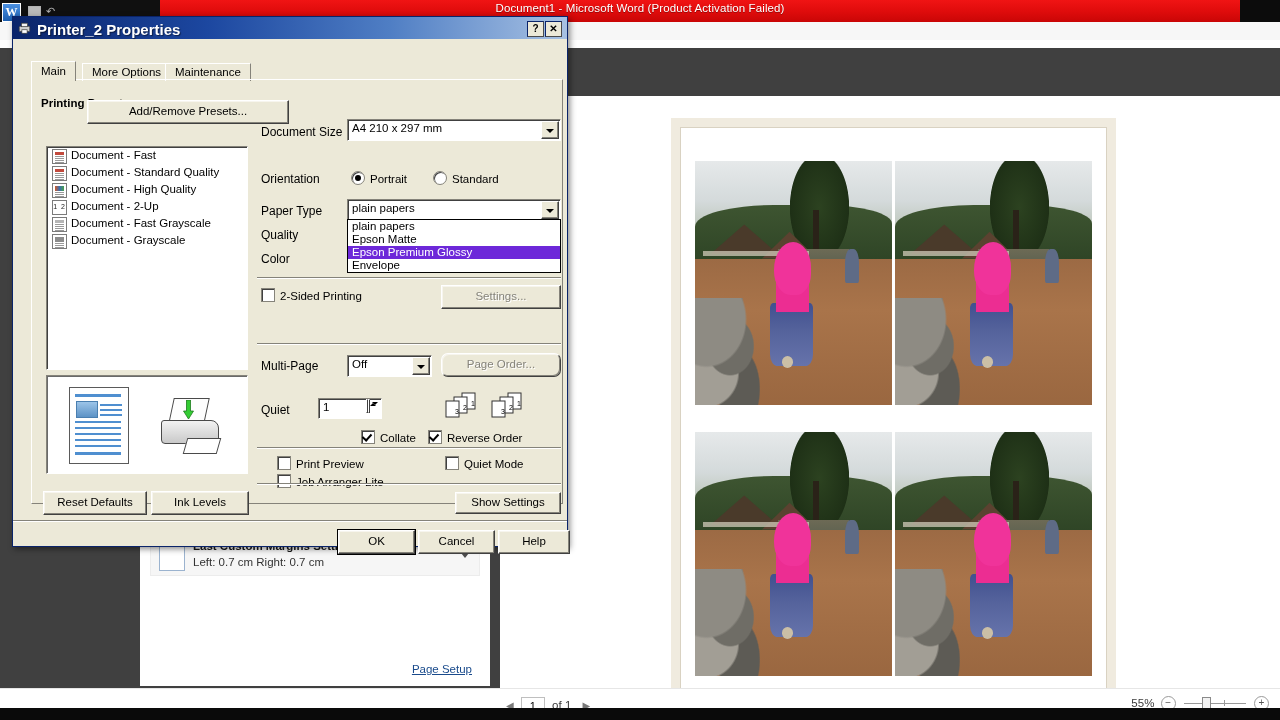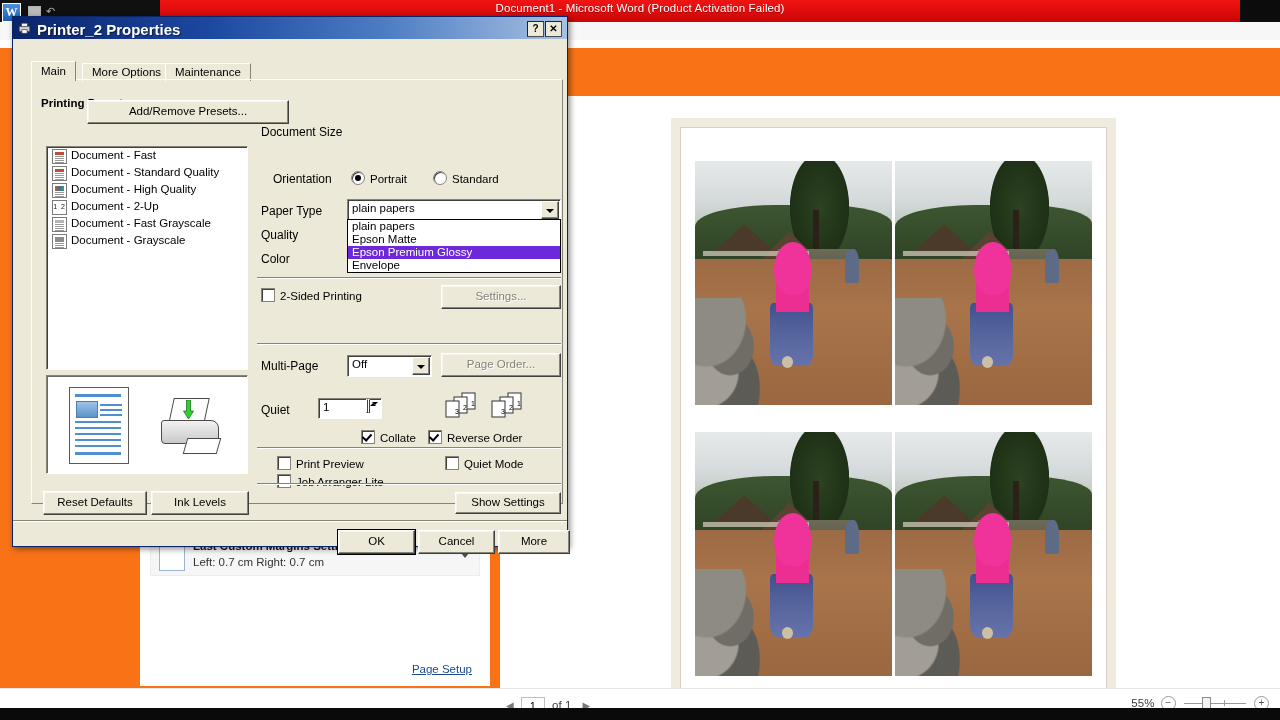--- a/index.html
+++ b/index.html
@@ -40,21 +40,21 @@
   #qat-save{left:28px;border:1px solid #cfcfcf;background:#d8d8d8;}
   #qat-undo{left:46px;color:#cfcfcf;font-size:11px;line-height:10px;height:auto;border:0;background:none;}
   #word-ribbon-strip{
     position:absolute;left:0;top:22px;width:1280px;height:18px;
     background:#f7f7f7;border-bottom:1px solid #b8cce4;
   }
   #word-ribbon-strip2{
     position:absolute;left:0;top:40px;width:1280px;height:8px;background:#ffffff;
   }
   #word-body{
-    position:absolute;left:0;top:48px;width:1280px;height:640px;background:#f97316;
+    position:absolute;left:0;top:48px;width:1280px;height:640px;background:#404040;
   }
   
   #print-settings-col{
     position:absolute;left:140px;top:488px;width:350px;height:150px;background:#fff;
   }
   .setting-card{
     position:relative;margin:0 10px 6px 10px;height:38px;
     background:#f6f6f6;border:1px solid #ececec;
   }
   .setting-card .sc-icon{
@@ -243,21 +243,21 @@
   #mp-tray{position:absolute;left:16px;top:4px;width:34px;height:24px;
     background:#fdfdfd;border:1px solid #4a4a4a;transform:skewX(-12deg);}
   #mp-arrow{position:absolute;left:27px;top:6px;width:13px;height:20px;}
   #mp-out{position:absolute;left:30px;top:44px;width:32px;height:14px;
     background:#fff;border:1px solid #4a4a4a;transform:skewX(-16deg);}
   #reset-btn{position:absolute;left:30px;top:474px;width:102px;height:22px;line-height:20px;}
   #ink-btn{position:absolute;left:138px;top:474px;width:96px;height:22px;line-height:20px;}
   
   .rlabel{position:absolute;left:248px;font-size:12px;color:#000;}
   #lbl-docsize{top:108px;}
-  #lbl-orient{top:155px;margin-left:12px;}
+  #lbl-orient{top:155px;}
   #lbl-papertype{top:187px;}
   #lbl-quality{top:211px;}
   #lbl-color{top:235px;}
   #lbl-multipage{top:342px;}
   #lbl-copies{top:386px;}
   .combo{
     position:absolute;background:#fff;border:1px solid #85837a;
     border-right-color:#fff;border-bottom-color:#fff;
     box-shadow:inset 1px 1px 0 #404040;
   }
@@ -300,21 +300,21 @@
     border:solid #000;border-width:0 2px 2px 0;transform:rotate(42deg);
   }
   .chk-wrap{position:absolute;font-size:11.5px;cursor:pointer;}
   #chk-2sided{left:248px;top:271px;}
   #chk-collate{left:348px;top:413px;}
   #chk-reverse{left:415px;top:413px;}
   #chk-preview{left:264px;top:439px;}
   #chk-quiet{left:432px;top:439px;}
   #chk-jobarr{left:264px;top:457px;}
   #btn-settings{position:absolute;left:428px;top:268px;width:118px;height:22px;line-height:20px;}
-  #btn-pageorder{position:absolute;left:428px;top:336px;width:118px;height:22px;line-height:20px;}
+  #btn-pageorder{position:absolute;left:428px;top:336px;width:118px;height:22px;line-height:20px;border-radius:7px;}
   #btn-showsettings{position:absolute;left:442px;top:475px;width:104px;height:20px;line-height:18px;}
   #spin-copies{
     position:absolute;left:305px;top:381px;width:62px;height:19px;background:#fff;
     border:1px solid #85837a;border-right-color:#fff;border-bottom-color:#fff;
     box-shadow:inset 1px 1px 0 #404040;
   }
   #spin-copies .sval{position:absolute;left:4px;top:2px;font-size:11.5px;}
   #spin-copies .sbtns{position:absolute;right:1px;top:1px;width:14px;bottom:1px;}
   #spin-copies .sbtn{
     position:relative;height:8px;background:#ece9d8;border:1px solid #fff;
@@ -574,20 +574,26 @@
       </svg>
       <div id="mp-body"></div>
       <div id="mp-out"></div>
     </div>
   </div>
 
   <div class="w95btn" id="reset-btn">Reset Defaults</div>
   <div class="w95btn" id="ink-btn">Ink Levels</div>
 
   <div class="rlabel" id="lbl-docsize">Document Size</div>
+  <div class="combo" id="combo-docsize">
+    <span class="ctext">A4 210 x 297 mm</span>
+    <span class="cbtn">
+        <i></i>
+      </span>
+  </div>
 
   <div class="rlabel" id="lbl-orient">Orientation</div>
   <div class="radio-wrap" id="radio-portrait">
     <span class="radio on"></span><span>Portrait</span>
   </div>
   <div class="radio-wrap" id="radio-landscape">
     <span class="radio"></span><span>Standard</span>
   </div>
 
   <div class="rlabel" id="lbl-papertype">Paper Type</div>
@@ -670,14 +676,14 @@
     <span class="cbox"></span><span>Job Arranger Lite</span>
   </div>
 
   <div class="w95btn" id="btn-showsettings">Show Settings</div>
 
   <div class="sepline" id="sep4"></div>
   <div id="dlg-bottom-sep"></div>
 
   <div class="w95btn" id="btn-ok">OK</div>
   <div class="w95btn" id="btn-cancel">Cancel</div>
-  <div class="w95btn" id="btn-help">More</div>
+  <div class="w95btn" id="btn-help">Help</div>
 </div>
 
 </body></html>

